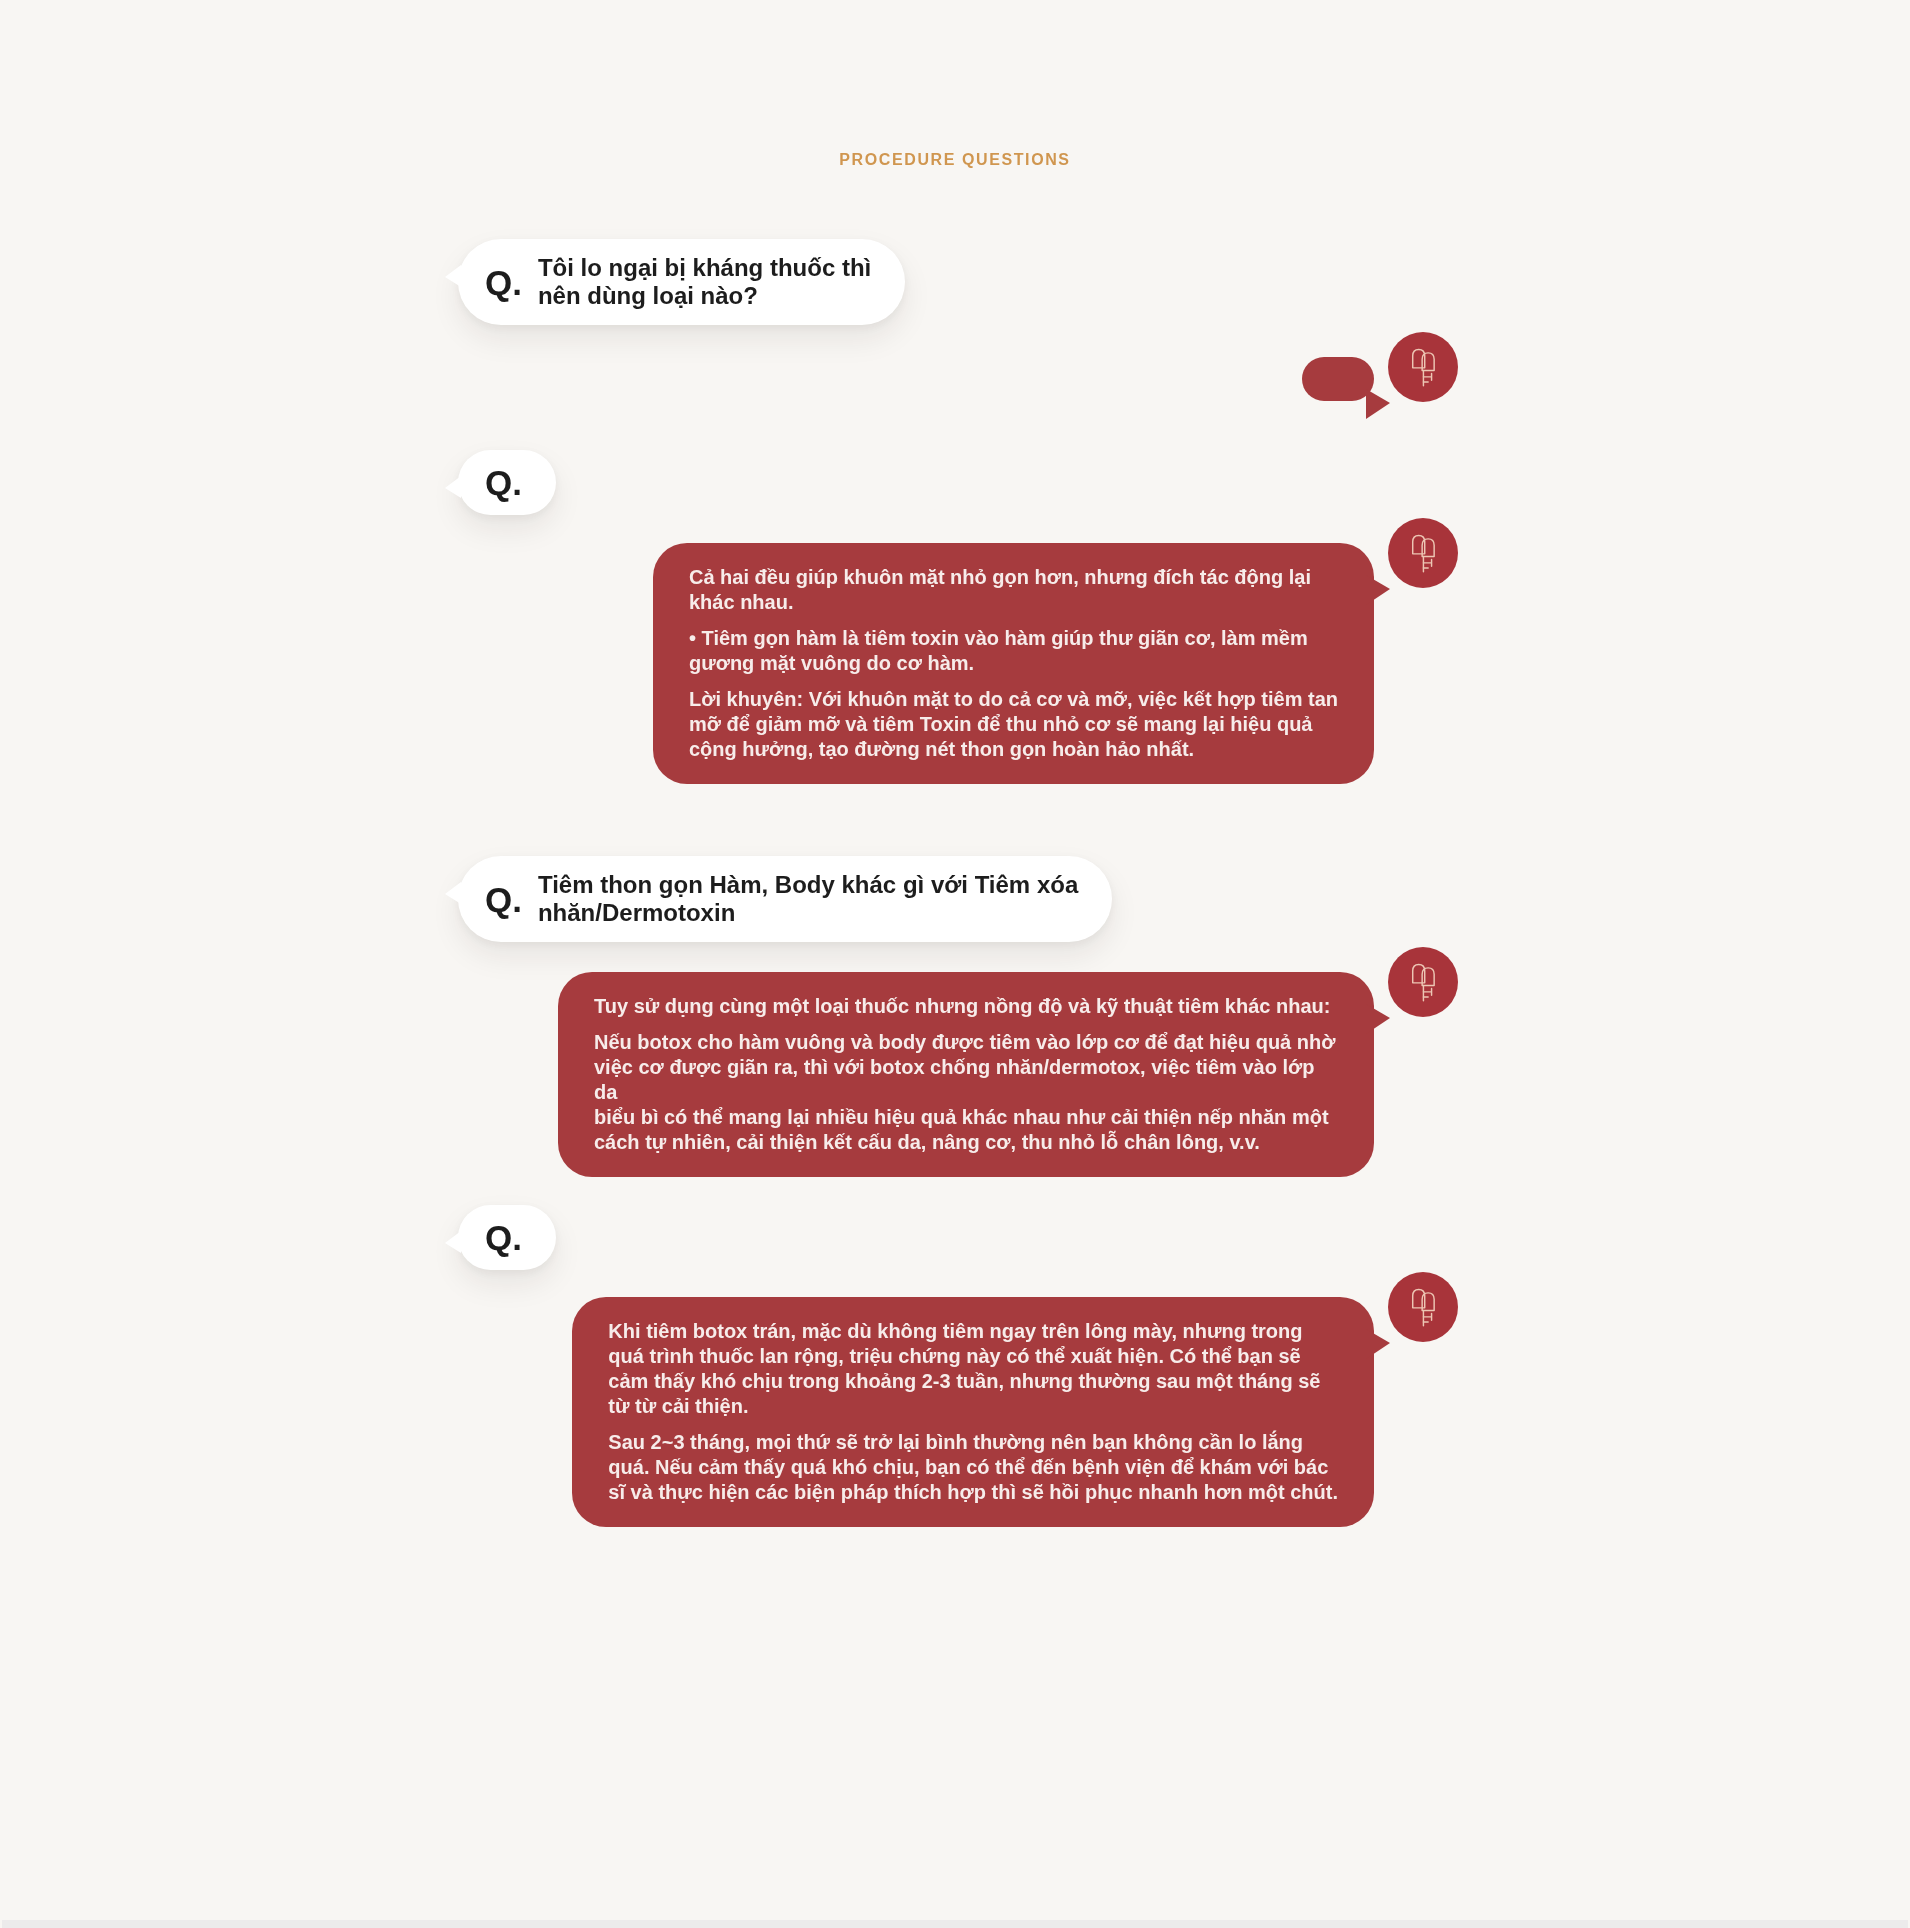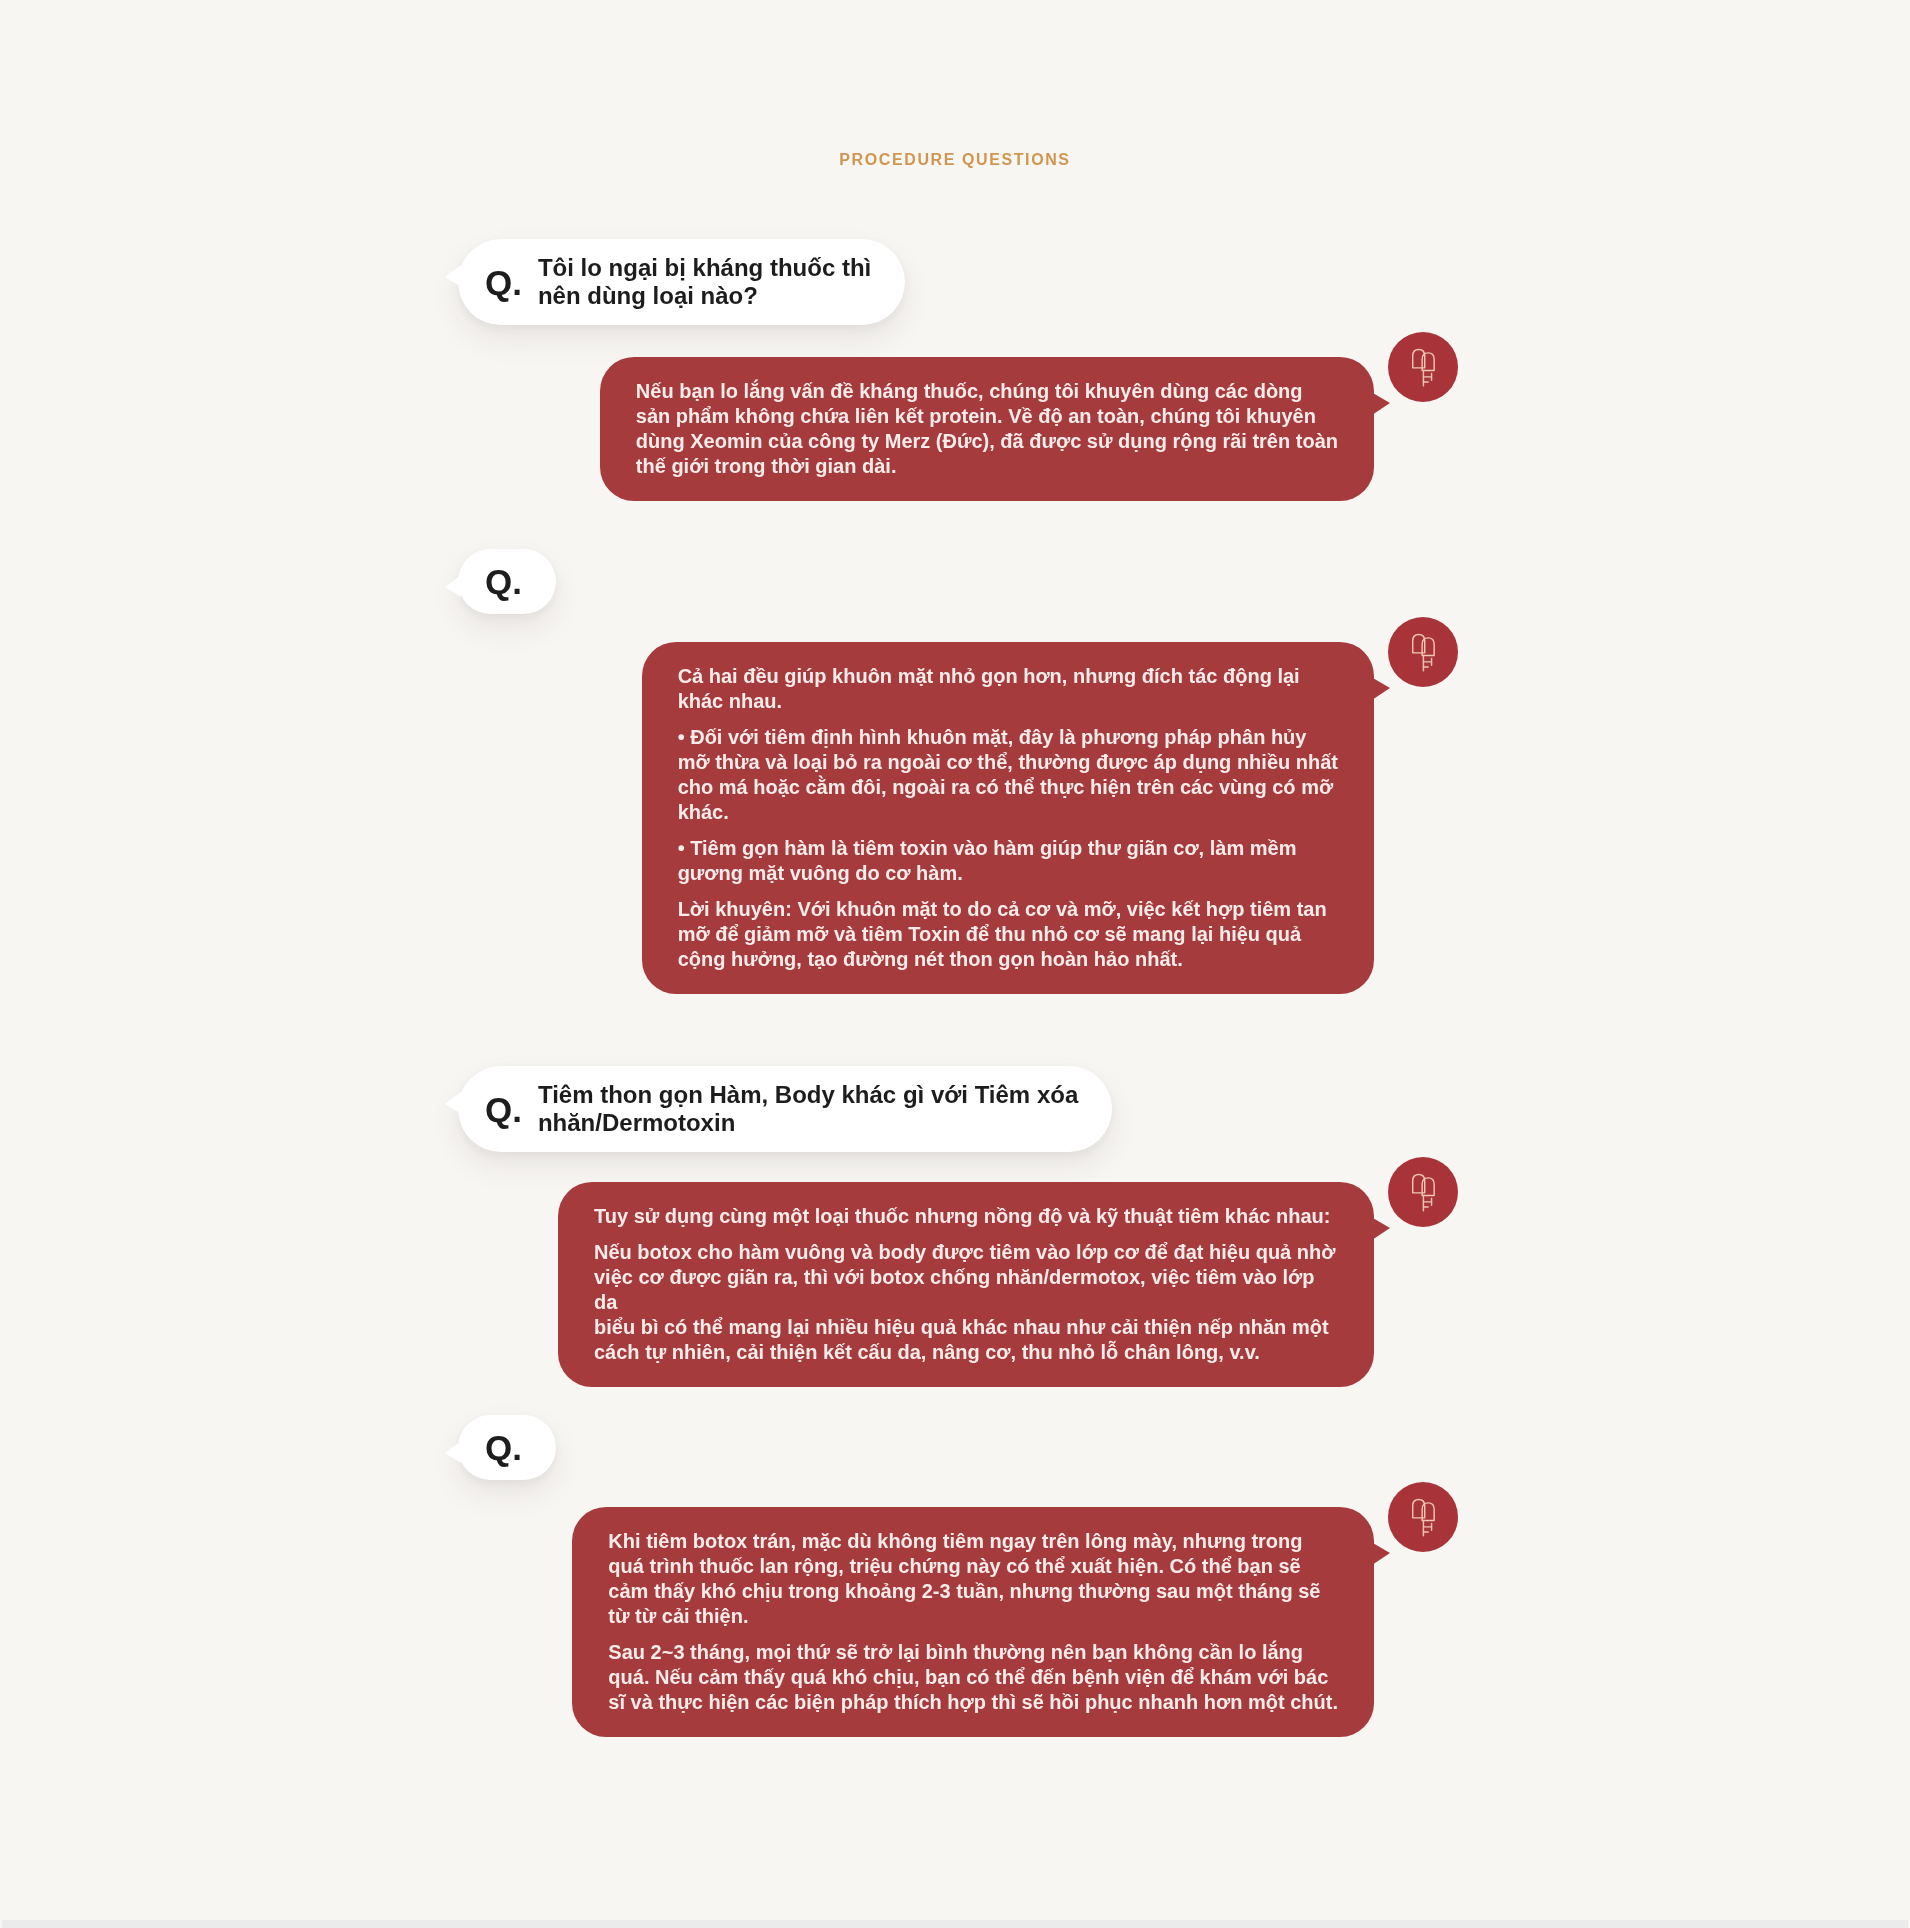--- a/index.html
+++ b/index.html
@@ -67,24 +67,20 @@
         <span class="q-mark">Q.</span>
         <p class="q-text">Tôi lo ngại bị kháng thuốc thì
 nên dùng loại nào?</p>
       </div>
     </div>
     <div class="a-row mt-a1">
       <div class="a-bubble">
         <span class="a-tail"><svg width="24" height="30" viewBox="0 0 24 30">
               <polygon points="0,0 24,14 0,30"></polygon>
             </svg></span>
-        <p>Nếu bạn lo lắng vấn đề kháng thuốc, chúng tôi khuyên dùng các dòng
-sản phẩm không chứa liên kết protein. Về độ an toàn, chúng tôi khuyên
-dùng Xeomin của công ty Merz (Đức), đã được sử dụng rộng rãi trên toàn
-thế giới trong thời gian dài.</p>
       </div>
       <div class="avatar">
         <svg width="38" height="48" viewBox="0 0 42 56">
           <path d="M9 29 V15 Q9 7.5 16 7.5 Q23 7.5 23 15 V29 H9 Z"></path>
           <path d="M20 32 V19 Q20 11.5 27 11.5 Q34 11.5 34 19 V32 H20 Z"></path>
           <path d="M21.5 32 V50"></path>
           <path d="M21.5 39.5 H31 M31 35.5 V43.5"></path>
           <path d="M21.5 45.5 H27"></path>
         </svg>
       </div>
@@ -100,24 +96,20 @@
         <span class="q-mark">Q.</span>
       </div>
     </div>
     <div class="a-row mt-a2">
       <div class="a-bubble">
         <span class="a-tail"><svg width="24" height="30" viewBox="0 0 24 30">
               <polygon points="0,0 24,14 0,30"></polygon>
             </svg></span>
         <p>Cả hai đều giúp khuôn mặt nhỏ gọn hơn, nhưng đích tác động lại
 khác nhau.</p>
-        <p>• Đối với tiêm định hình khuôn mặt, đây là phương pháp phân hủy
-mỡ thừa và loại bỏ ra ngoài cơ thể, thường được áp dụng nhiều nhất
-cho má hoặc cằm đôi, ngoài ra có thể thực hiện trên các vùng có mỡ
-khác.</p>
         <p>• Tiêm gọn hàm là tiêm toxin vào hàm giúp thư giãn cơ, làm mềm
 gương mặt vuông do cơ hàm.</p>
         <p>Lời khuyên: Với khuôn mặt to do cả cơ và mỡ, việc kết hợp tiêm tan
 mỡ để giảm mỡ và tiêm Toxin để thu nhỏ cơ sẽ mang lại hiệu quả
 cộng hưởng, tạo đường nét thon gọn hoàn hảo nhất.</p>
       </div>
       <div class="avatar">
         <svg width="38" height="48" viewBox="0 0 42 56">
           <path d="M9 29 V15 Q9 7.5 16 7.5 Q23 7.5 23 15 V29 H9 Z"></path>
           <path d="M20 32 V19 Q20 11.5 27 11.5 Q34 11.5 34 19 V32 H20 Z"></path>

